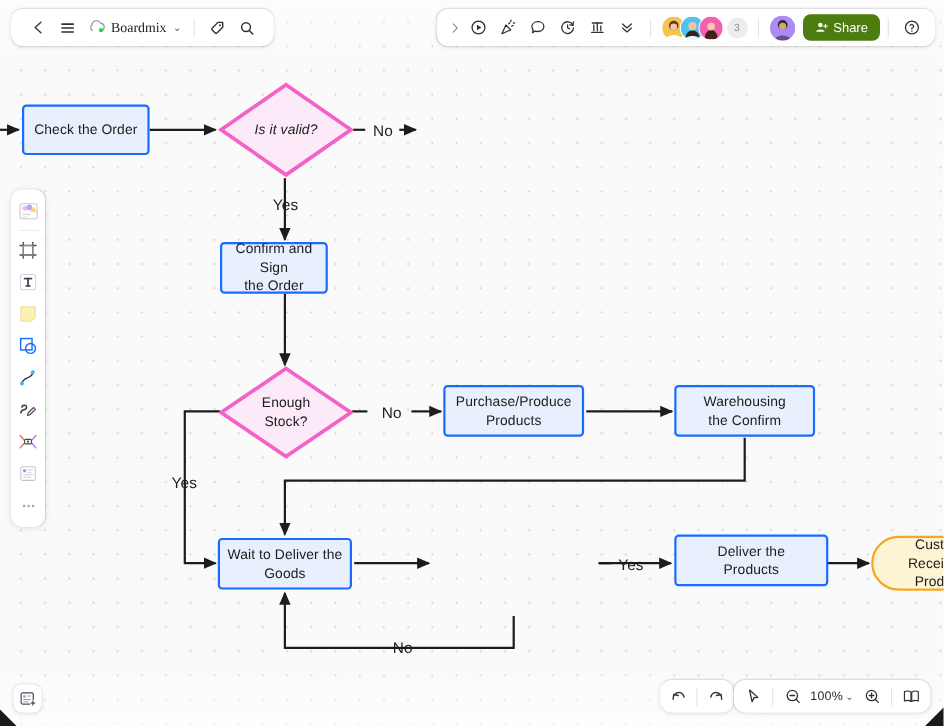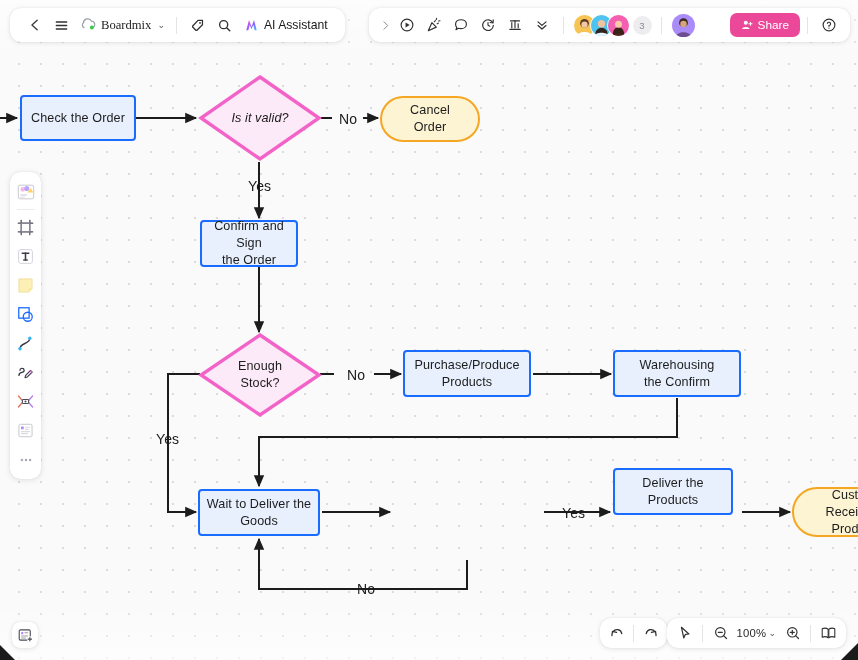--- a/index.html
+++ b/index.html
@@ -160,24 +160,24 @@
     font-size: 9.5px; display:flex; align-items:center; justify-content:center;
     margin-left: 3px; flex:none;
   }
   .avatar-solo {
     width: 23px; height: 23px; border-radius: 50%;
     overflow:hidden; position:relative; flex:none; margin:0 6px 0 2px;
     border: 1.4px solid #fff;
   }
   .share-btn {
     display: flex; align-items:center; gap: 5px;
-    background: #ec4899; color:#fff;
+    background: #4d7c0f; color:#fff;
     font-size: 11.8px; font-weight: 500;
     height: 24px; padding: 0 11px; border-radius: 7px;
-    cursor: pointer; flex: none; margin-left: 28px;
+    cursor: pointer; flex: none;
   }
 
   
   #left-toolbar {
     position: absolute;
     left: 10px; top: 172px;
     width: 31px;
     background: #ffffff;
     border-radius: 10px;
     box-shadow: 0 1px 6px rgba(0,0,0,0.11), 0 0 1px rgba(0,0,0,0.14);
@@ -285,24 +285,20 @@
       <span>Check the Order</span>
     </div>
 
     <div class="node decision" style="left:198px; top:74px; width:124px; height:88px;font-style:italic;">
       <svg class="diamond-shape" viewBox="0 0 124 88" preserveAspectRatio="none">
         <polygon points="62,3 121,44 62,85 3,44" fill="#fdeaf8" stroke="#f362c8" stroke-width="3.4"></polygon>
       </svg>
       <span class="diamond-label">Is it valid?</span>
     </div>
 
-    <div class="node terminator" style="left:380px; top:96px; width:100px; height:46px;">
-      <span>Cancel
-Order</span>
-    </div>
 
     <div class="node process" style="left:200px; top:220px; width:98px; height:47px;">
       <span>Confirm and Sign
 the Order</span>
     </div>
 
     <div class="node decision" style="left:198px; top:332px; width:124px; height:86px;">
       <svg class="diamond-shape" viewBox="0 0 124 86" preserveAspectRatio="none">
         <polygon points="62,3 121,43 62,83 3,43" fill="#fdeaf8" stroke="#f362c8" stroke-width="3.4"></polygon>
       </svg>
@@ -319,21 +315,21 @@
       <span>Warehousing
 the Confirm</span>
     </div>
 
     <div class="node process" style="left:198px; top:489px; width:122px; height:47px;">
       <span>Wait to Deliver the
 Goods</span>
     </div>
 
 
-    <div class="node process" style="left:613px; top:468px; width:120px; height:47px;">
+    <div class="node process" style="left:613px; top:486px; width:140px; height:47px;">
       <span>Deliver the
 Products</span>
     </div>
 
     <div class="node terminator" style="left:792px; top:487px; width:106px; height:50px;">
       <span>Cust
 Receiv
 Prod</span>
     </div>
 
@@ -373,33 +369,20 @@
       <svg width="15" height="15" viewBox="0 0 16 16">
         <path d="M8.6 2.5 H13.3 V7.2 L7.7 12.8 A1.2 1.2 0 0 1 6 12.8 L3.1 9.9 A1.2 1.2 0 0 1 3.1 8.2 Z" fill="none" stroke="#2f3031" stroke-width="1.35" stroke-linejoin="round"></path>
         <circle cx="10.7" cy="5.2" r="0.95" fill="#2f3031"></circle>
       </svg>
     </div>
     <div class="tb-btn" title="Search">
       <svg width="15" height="15" viewBox="0 0 16 16">
         <circle cx="7.1" cy="7.1" r="4.3" fill="none" stroke="#2f3031" stroke-width="1.4"></circle>
         <path d="M10.3 10.4 L13.6 13.7" stroke="#2f3031" stroke-width="1.5" stroke-linecap="round"></path>
       </svg>
-    </div>
-    <div class="ai-btn">
-      <svg width="15" height="14" viewBox="0 0 16 15">
-        <defs>
-          <linearGradient id="aigrad" x1="0" y1="0" x2="1" y2="1">
-            <stop offset="0%" stop-color="#ff4fd8"></stop>
-            <stop offset="55%" stop-color="#8a5cff"></stop>
-            <stop offset="100%" stop-color="#35c9ff"></stop>
-          </linearGradient>
-        </defs>
-        <path d="M2.4 13 L5.3 2.2 L8 9.3 L10.7 2.2 L13.6 13 L11.4 13 L9.9 7.2 L8 12 L6.1 7.2 L4.6 13 Z" fill="url(#aigrad)"></path>
-      </svg>
-      <span>AI Assistant</span>
     </div>
   </div>
 
   <div class="bar" id="topbar-right">
     <div class="tb-btn" style="width:17px" title="Expand">
       <svg width="11" height="11" viewBox="0 0 16 16">
         <path d="M5.8 2.6 L11.2 8 L5.8 13.4" fill="none" stroke="#87878c" stroke-width="1.4" stroke-linecap="round" stroke-linejoin="round"></path>
       </svg>
     </div>
     <div class="tb-btn" title="Present">

